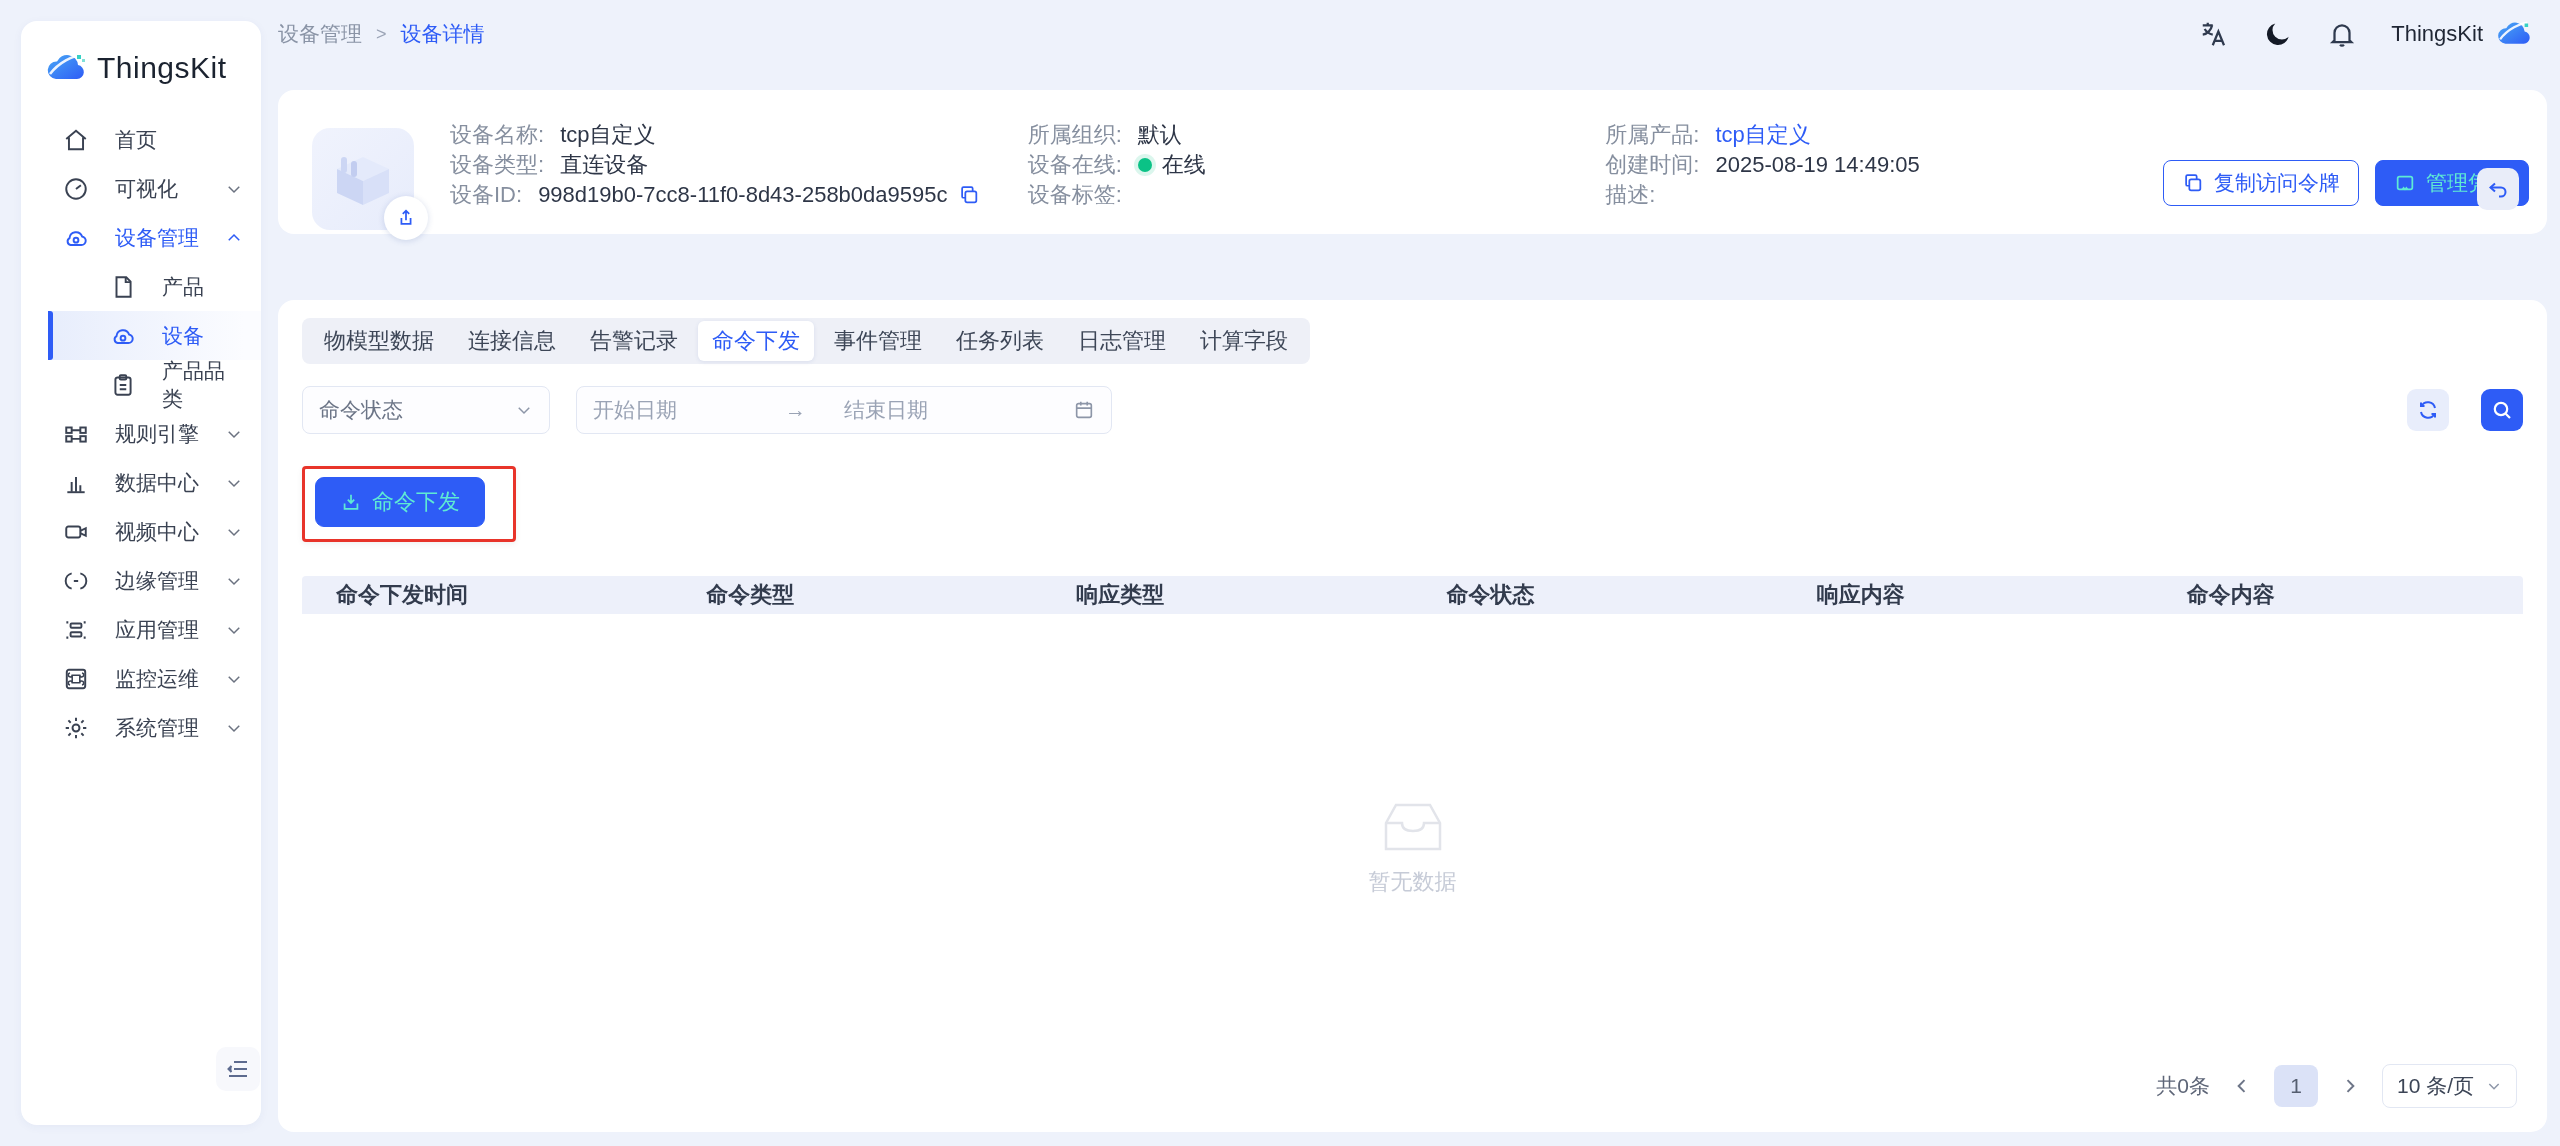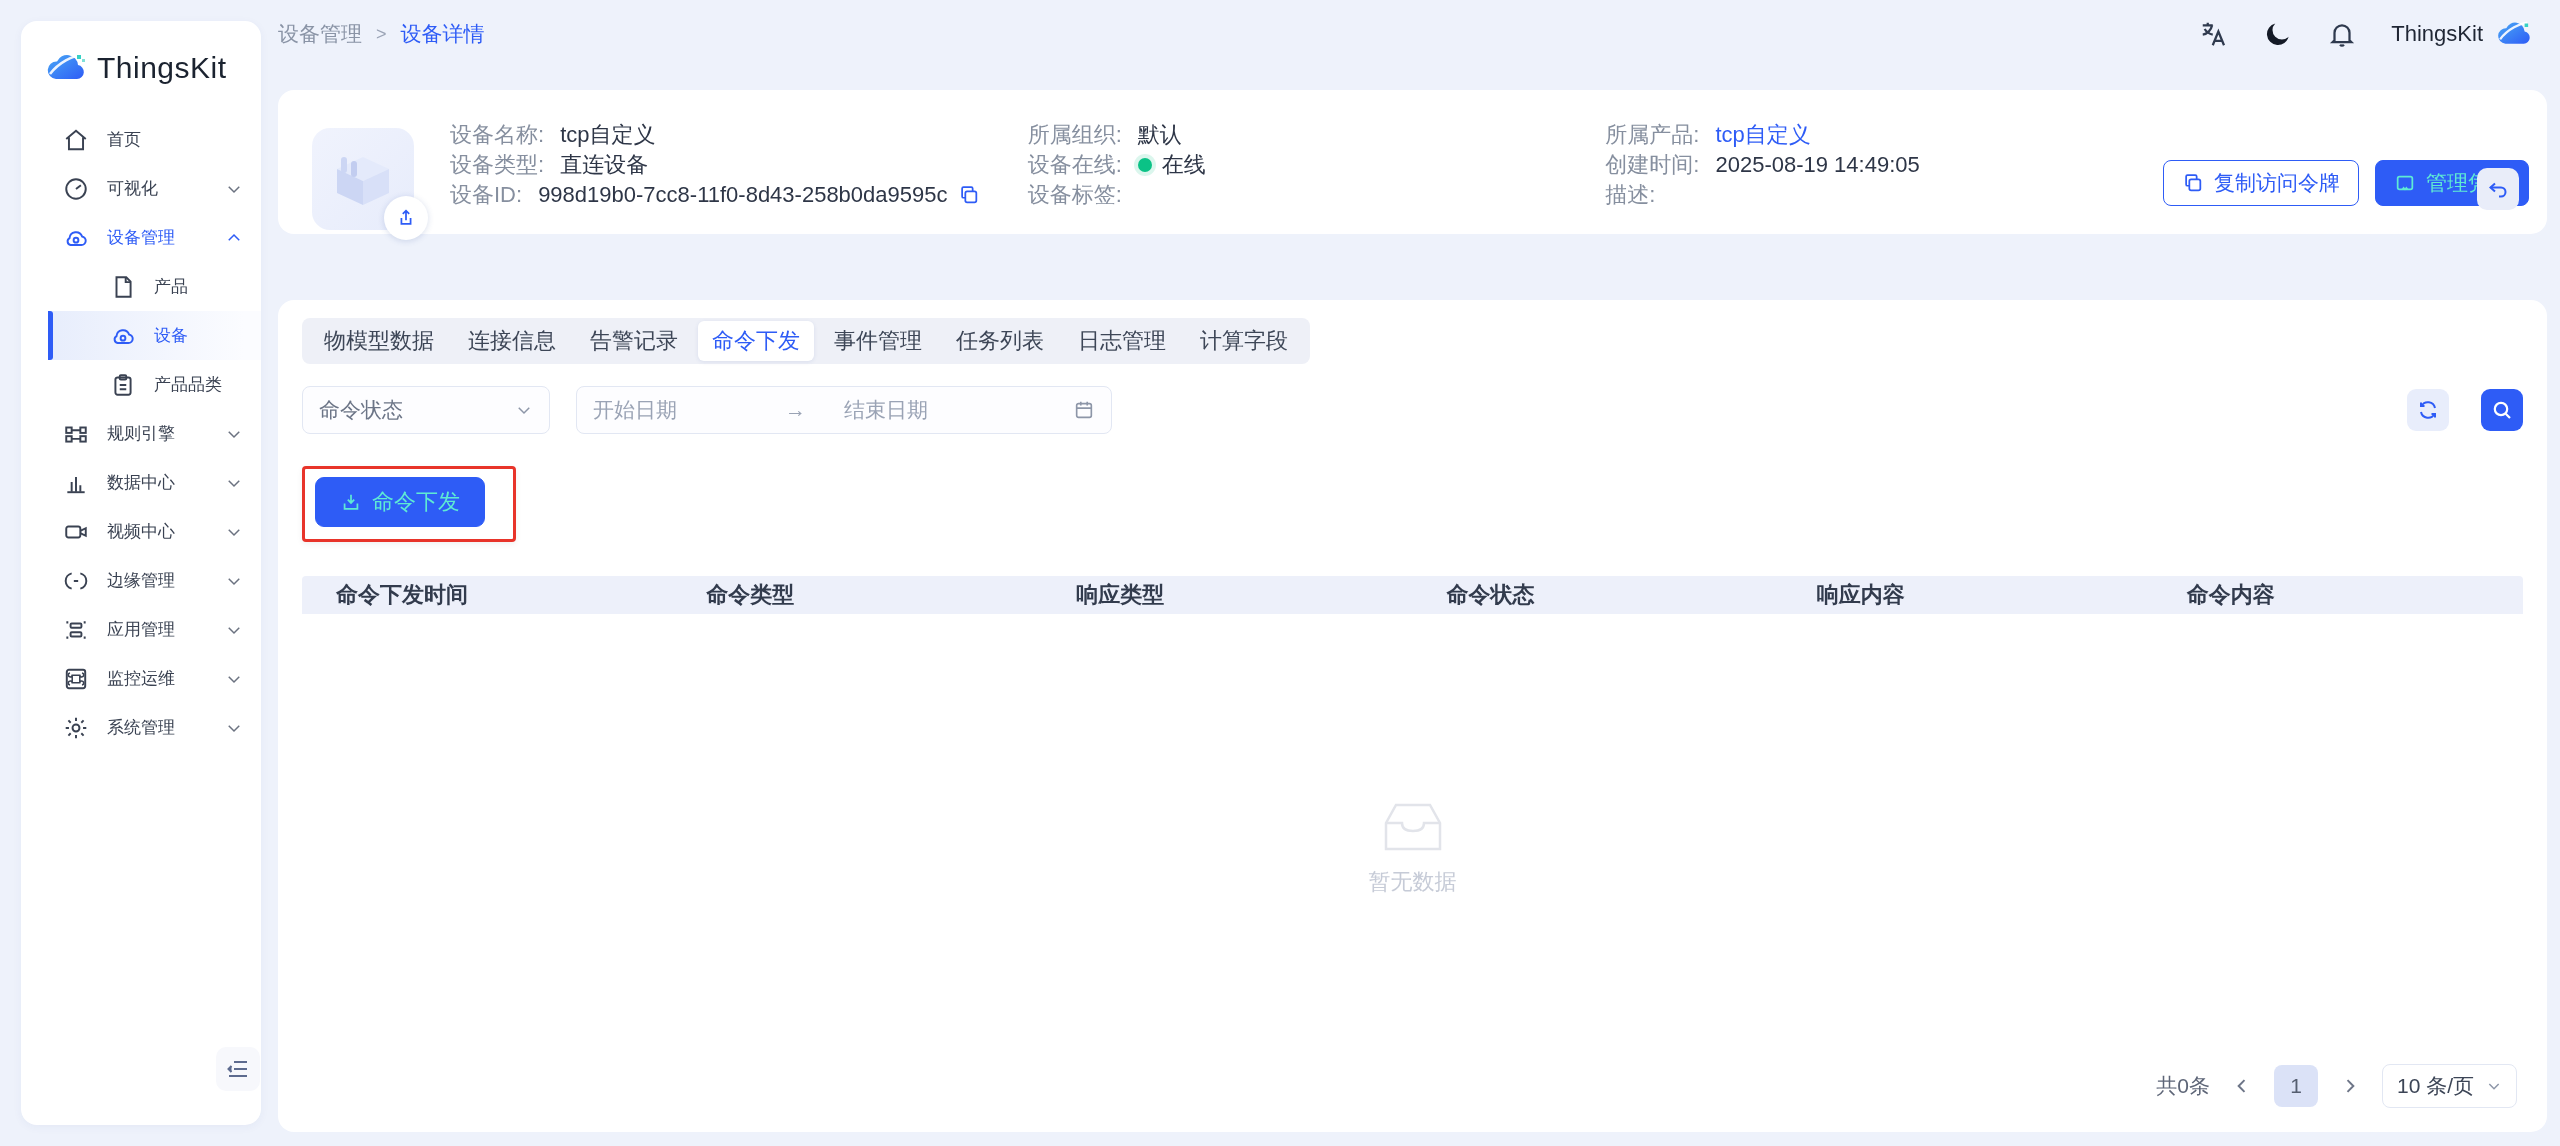--- a/index.html
+++ b/index.html
@@ -16,23 +16,23 @@
   
   .sidebar {
     position:absolute; left:21px; top:21px; width:240px; height:1104px;
     background:#fff; border-radius:16px; box-shadow:0 2px 10px rgba(30,60,140,.05);
     padding:26px 0 18px 0;
   }
   .logo-row { display:flex; align-items:center; gap:10px; padding:4px 0 30px 26px; }
   .logo-text { font-size:30px; color:#1b2330; letter-spacing:.5px; }
   .nav { display:flex; flex-direction:column; }
   .nav-item {
-    position:relative; display:flex; align-items:center; gap:18px;
+    position:relative; display:flex; align-items:center; gap:26px;
     height:49px; padding-left:42px; padding-right:18px;
-    font-size:17px; color:#3a4252; cursor:pointer;
+    font-size:21px; color:#3a4252; cursor:pointer;
   }
   .nav-item .ico { width:26px; height:26px; flex:0 0 26px; color:#3a4252; }
   .nav-item.child { padding-left:62px;margin-left:27px; }
   .nav-item.parent-active, .nav-item.parent-active .ico { color:#2e5cf6; }
   .nav-item.selected {
     color:#2e5cf6;
     background:linear-gradient(90deg,#e7edfc 0%,#fbfcff 92%);
   }
   .nav-item.selected .ico { color:#2e5cf6; }
   .nav-item.selected::before {

